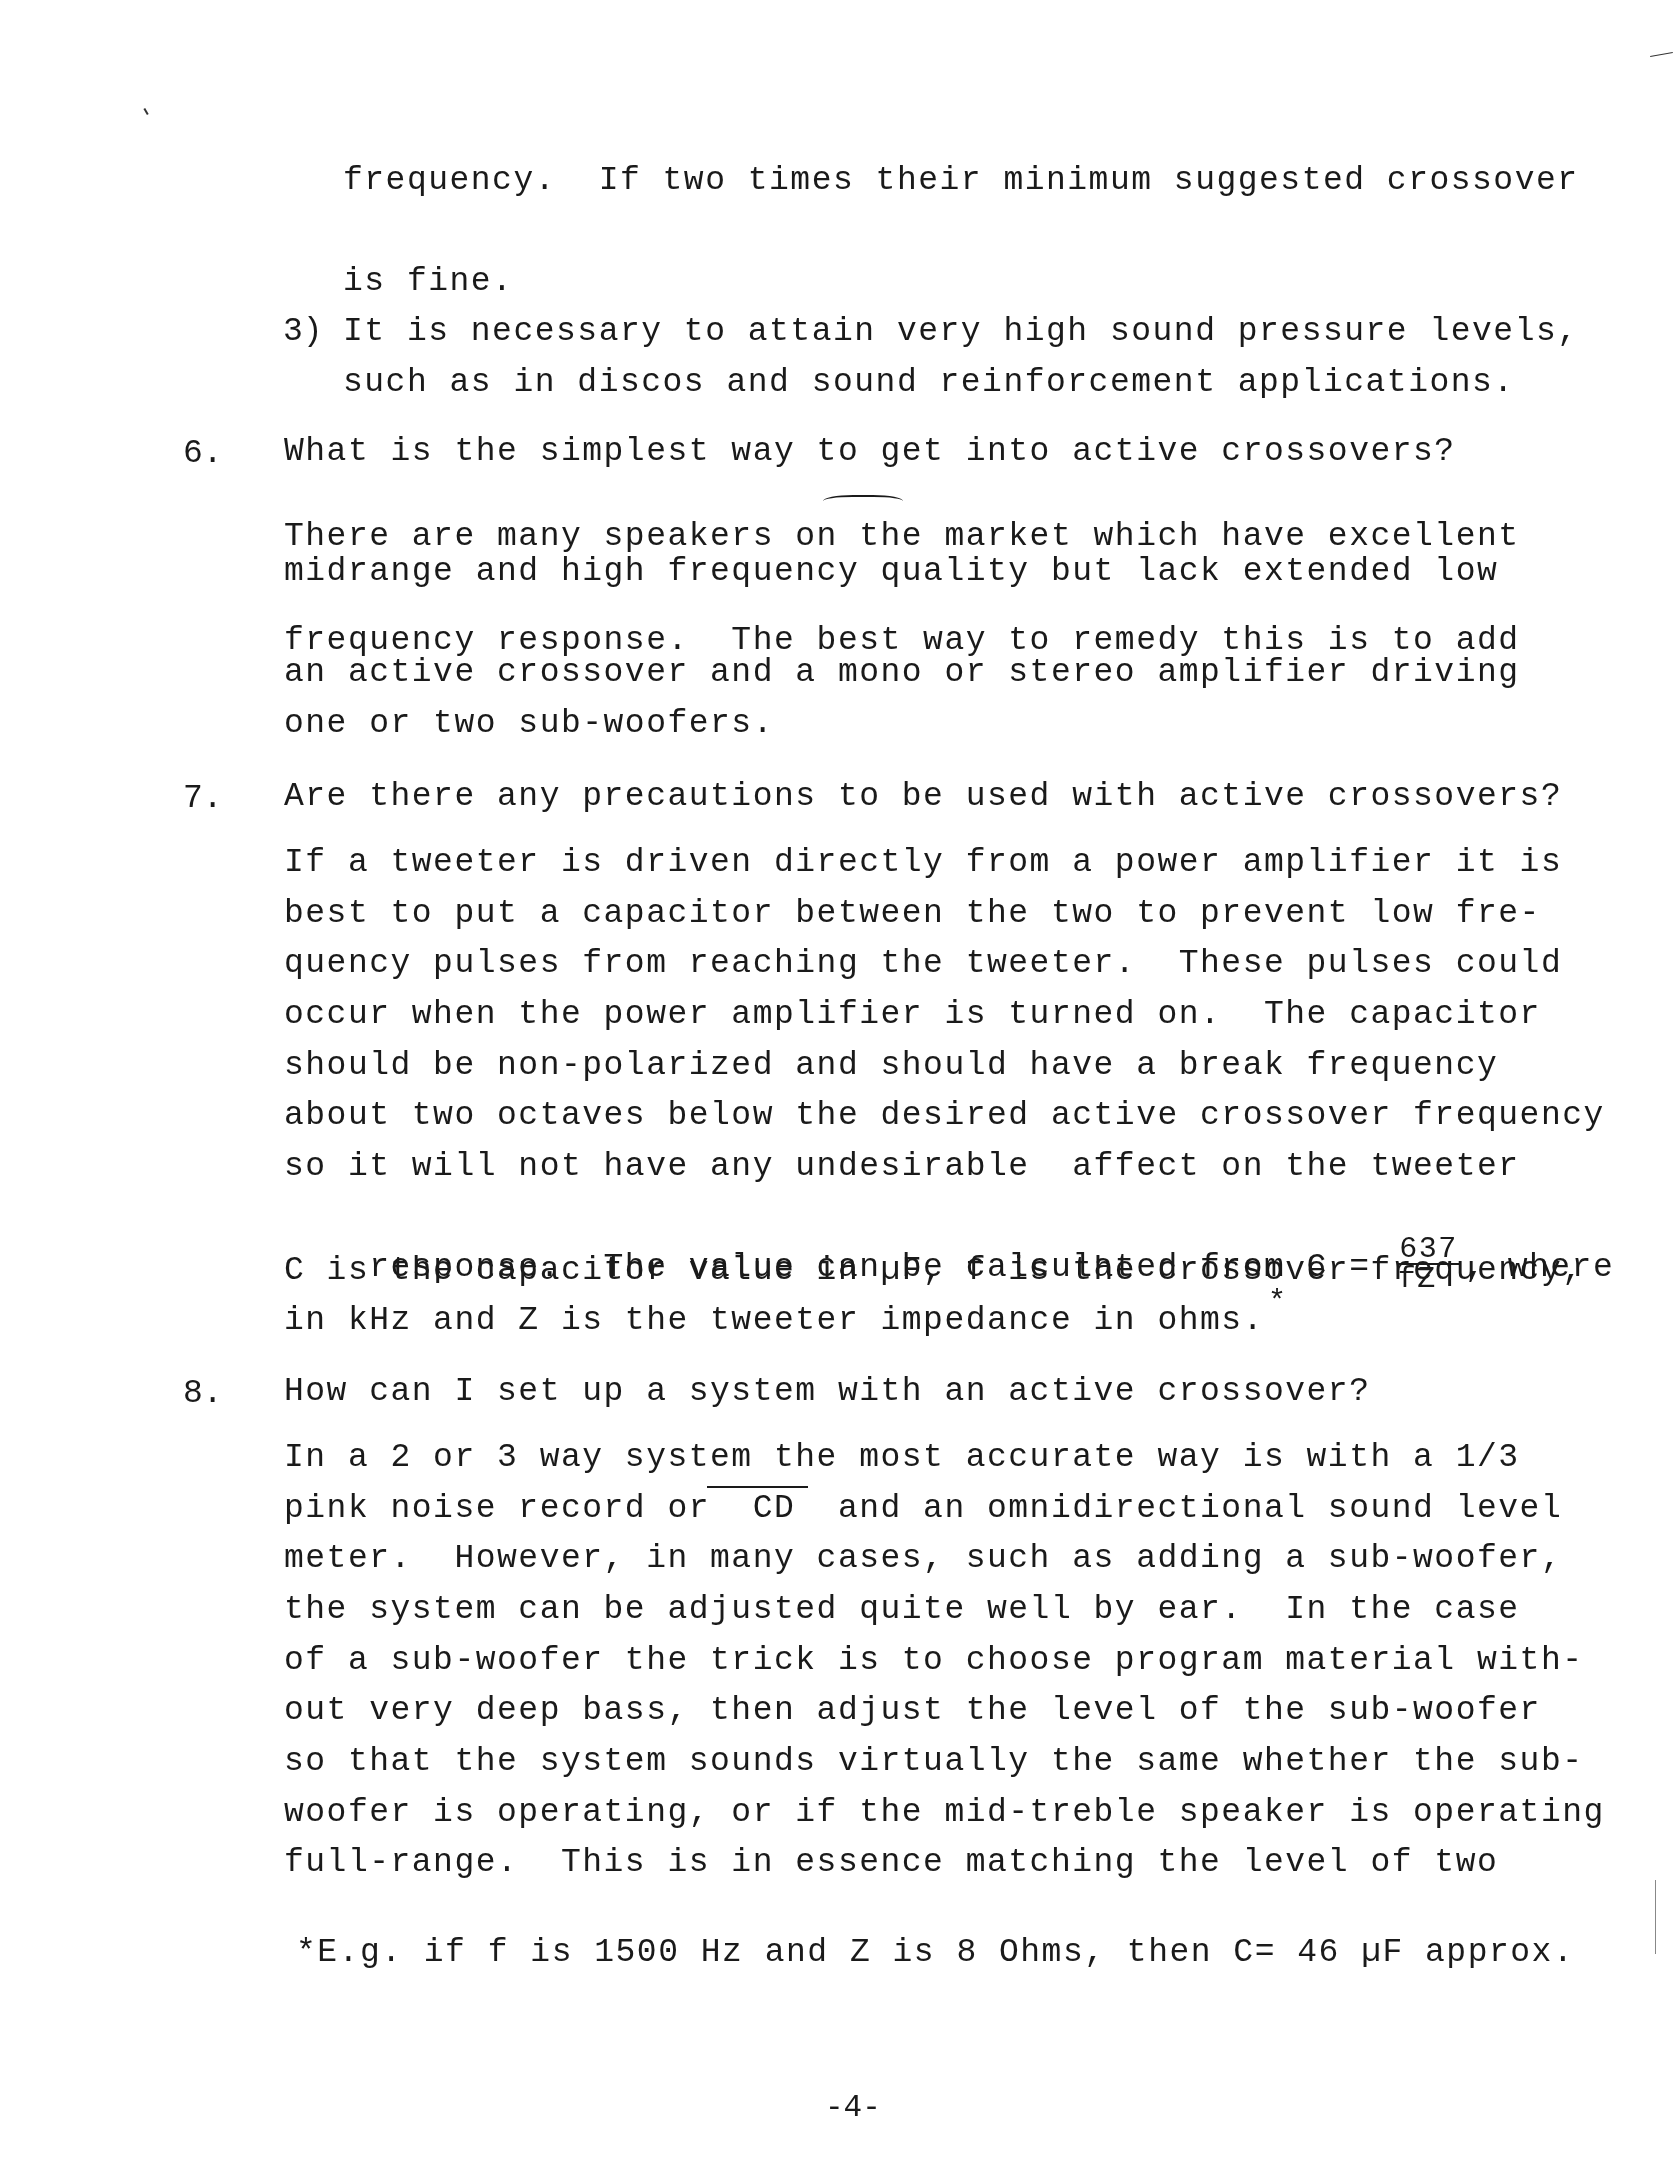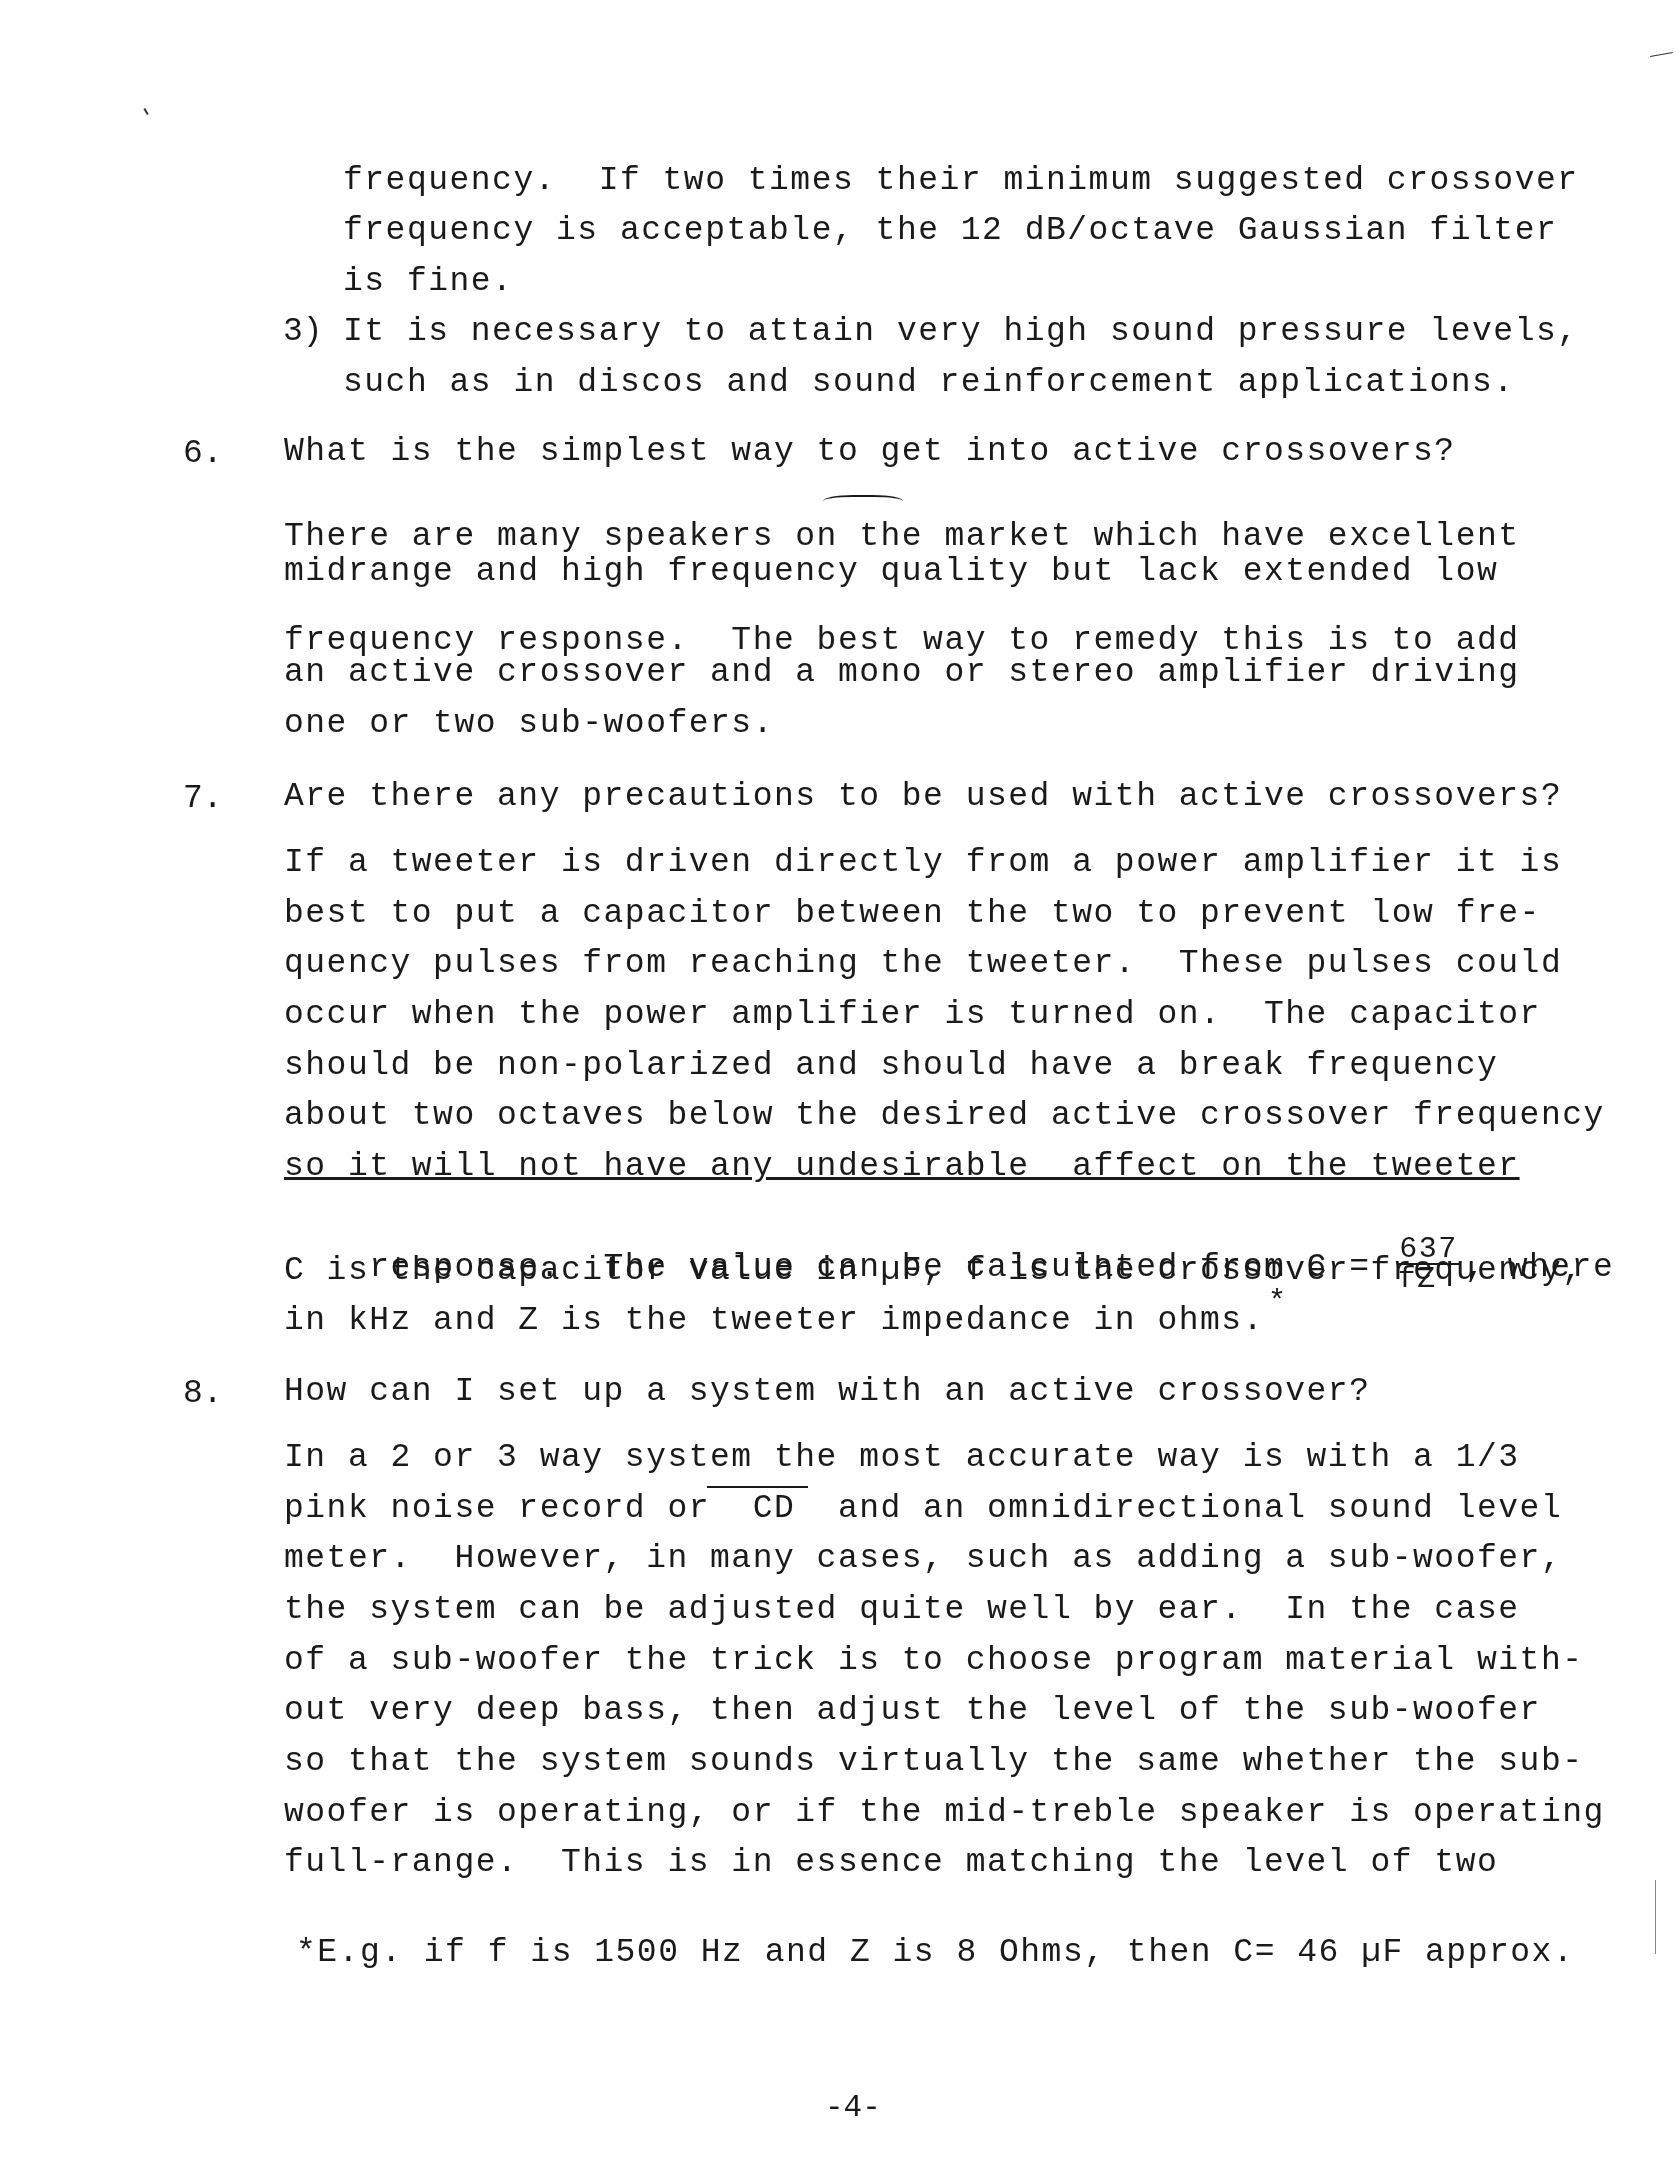--- a/index.html
+++ b/index.html
@@ -78,21 +78,20 @@
       line-height: 38px;
       white-space: pre;
     }
   </style>
 </head>
 <body>
 
 <div class="page">
 
   <div class="line" style="left:343px; top:160px;">frequency.  If two times their minimum suggested crossover</div>
-  <div class="line" style="left:343px; top:210px;">frequency is acceptable, the 12 dB/octave Gaussian filter</div>
   <div class="line" style="left:343px; top:261px;">is fine.</div>
 
   <div class="num" style="left:283px; top:311px;">3)</div>
   <div class="line" style="left:343px; top:311px;">It is necessary to attain very high sound pressure levels,</div>
   <div class="line" style="left:343px; top:362px;">such as in discos and sound reinforcement applications.</div>
 
   <div class="num" style="left:183px; top:433px;">6.</div>
   <div class="line" style="left:284px; top:431px;">What is the simplest way to get into active crossovers?</div>
   <div class="overmark curve" style="left:823px; top:495px; width:80px; height:4px;"></div>
   <div class="line" style="left:284px; top:500px;margin-top:16px;">There are many speakers on the market which have excellent</div>
@@ -102,21 +101,21 @@
   <div class="line" style="left:284px; top:703px;">one or two sub-woofers.</div>
 
   <div class="num" style="left:183px; top:778px;">7.</div>
   <div class="line" style="left:284px; top:776px;">Are there any precautions to be used with active crossovers?</div>
   <div class="line" style="left:284px; top:842px;">If a tweeter is driven directly from a power amplifier it is</div>
   <div class="line" style="left:284px; top:893px;">best to put a capacitor between the two to prevent low fre-</div>
   <div class="line" style="left:284px; top:943px;">quency pulses from reaching the tweeter.  These pulses could</div>
   <div class="line" style="left:284px; top:994px;">occur when the power amplifier is turned on.  The capacitor</div>
   <div class="line" style="left:284px; top:1045px;">should be non-polarized and should have a break frequency</div>
   <div class="line" style="left:284px; top:1095px;">about two octaves below the desired active crossover frequency</div>
-  <div class="line" style="left:284px; top:1146px;text-decoration:underline;">so it will not have any undesirable  affect on the tweeter</div>
+  <div class="line" style="left:284px; top:1146px;">so it will not have any undesirable  affect on the tweeter</div>
 
   <div class="line" style="left:284px; top:1197px;">
     <span>response.  The value can be calculated from C = </span><span class="frac"><span class="numer">637</span><span class="denom">fZ</span></span><span>, where</span>
   </div>
 
   <div class="line" style="left:284px; top:1250px;">C is the capacitor value in µF, f is the crossover frequency,</div>
   <div class="line" style="left:284px; top:1300px;"><span>in kHz and Z is the tweeter impedance in ohms.</span><span class="sup">*</span></div>
 
   <div class="num" style="left:183px; top:1373px;">8.</div>
   <div class="line" style="left:284px; top:1371px;">How can I set up a system with an active crossover?</div>

